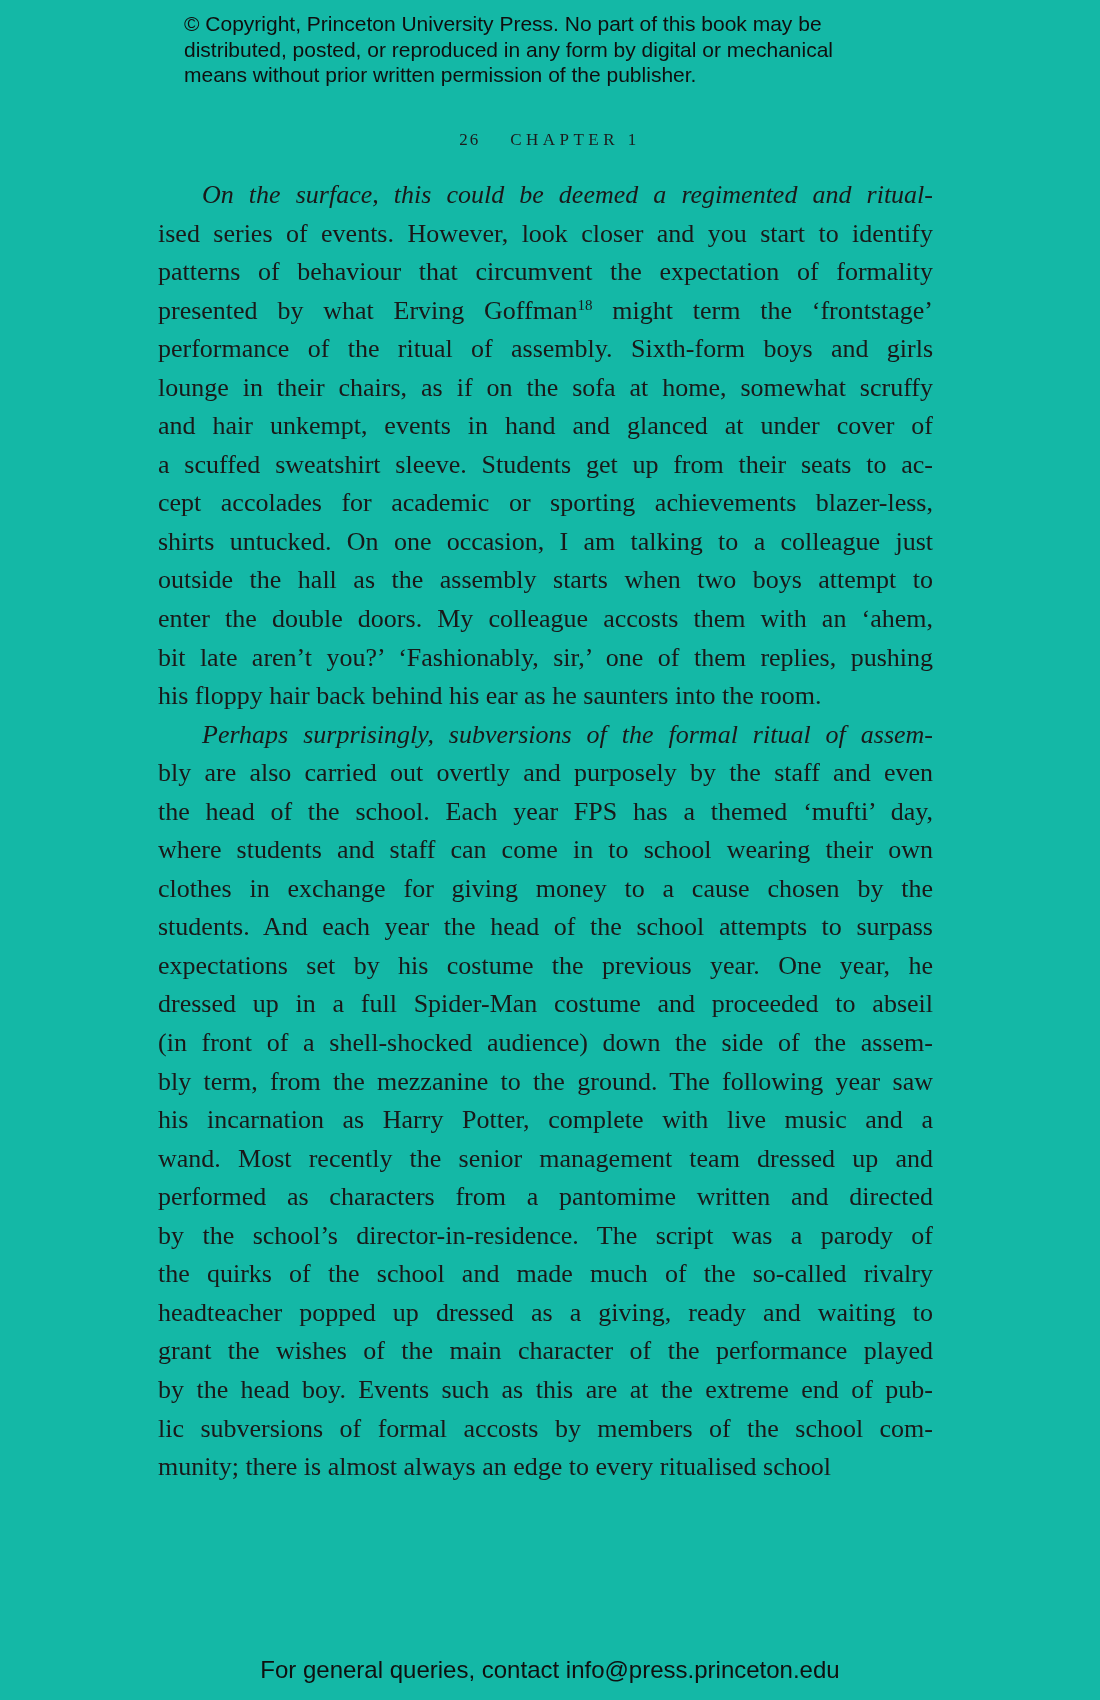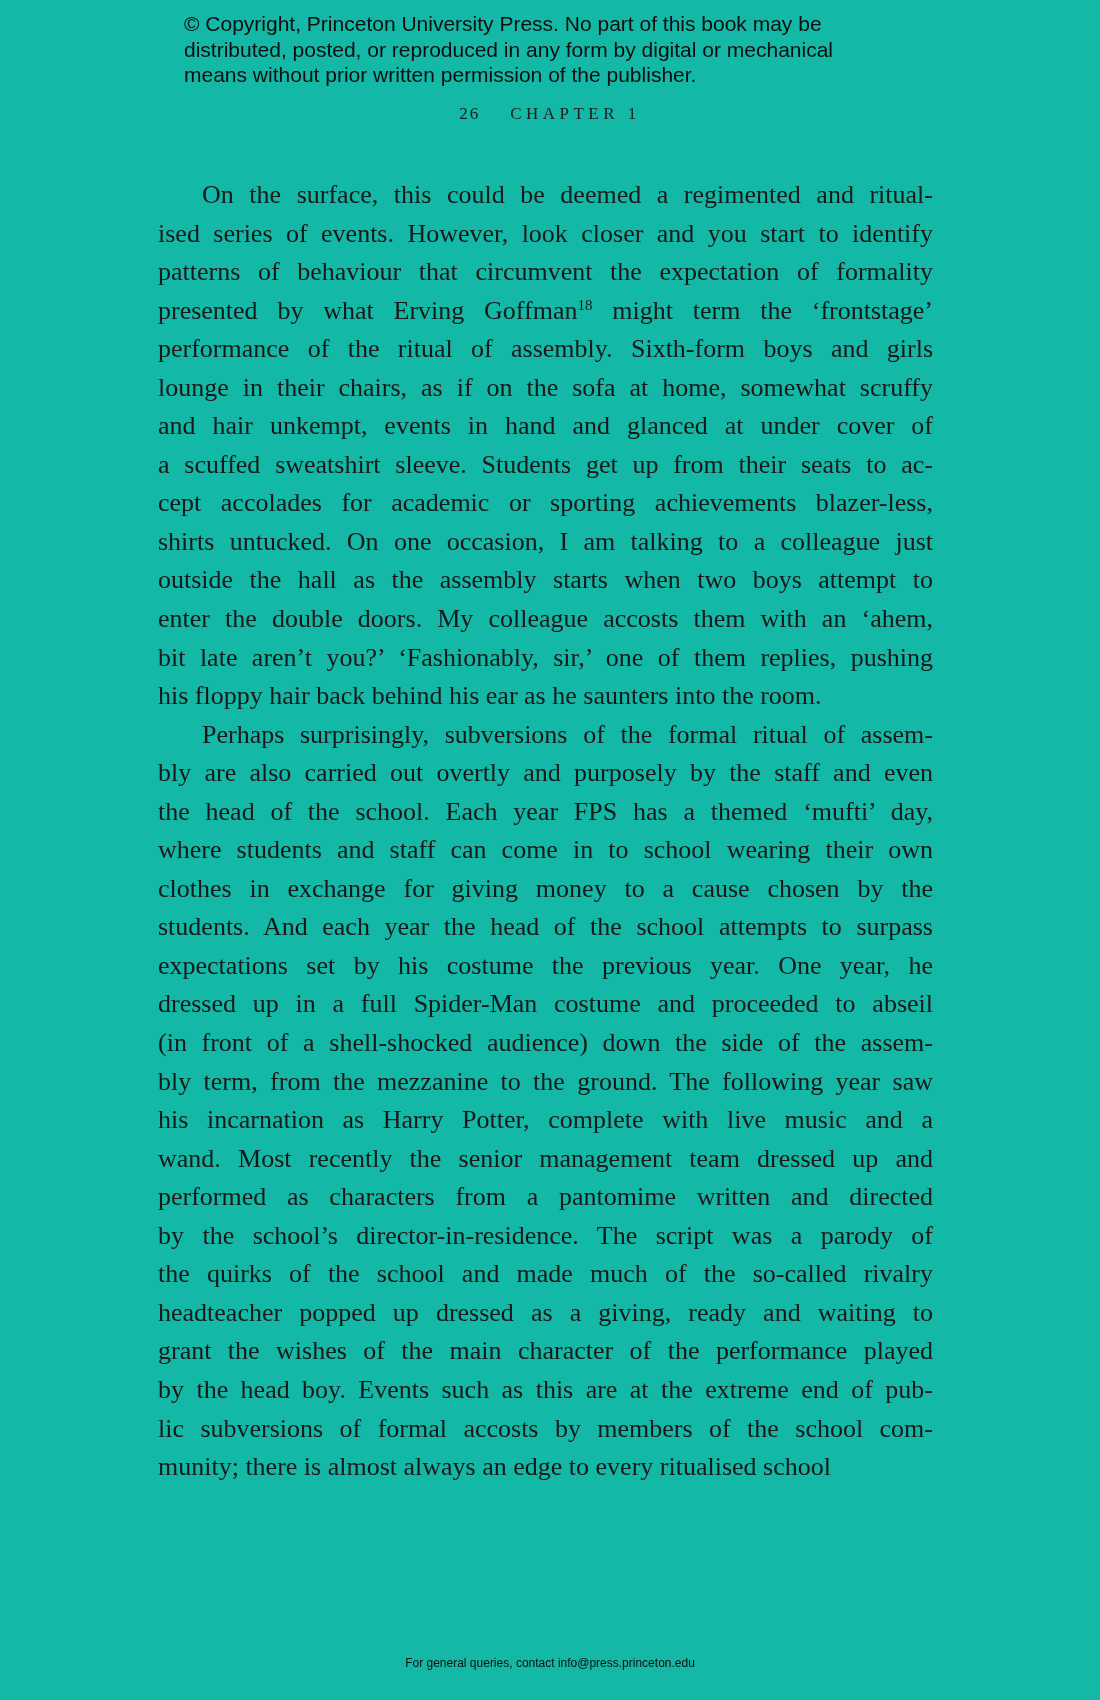--- a/index.html
+++ b/index.html
@@ -16,21 +16,21 @@
     position: absolute;
     left: 184px;
     top: 11px;
     font-family: "Liberation Sans", sans-serif;
     font-size: 21px;
     line-height: 25.7px;
     color: #0f0f0f;
   }
   .running-head {
     position: absolute;
-    top: 104px;
+    top: 130px;
     left: 0;
     width: 100%;
     text-align: center;
     font-size: 17px;
     color: #1c1c1c;
   }
   .running-head .page-number {
     letter-spacing: 2px;
     margin-right: 30px;
   }
@@ -45,35 +45,35 @@
     font-size: 26px;
     color: #191919;
   }
   .line {
     height: 38.55px;
     line-height: 38.55px;
     text-align: justify;
     text-align-last: justify;
     overflow: hidden;
   }
-  .line.first { text-indent: 44px; }
+  .line.first { text-indent: 44px; font-style: italic; }
   .line.last  { text-align-last: left; }
   .line sup {
     font-size: 15px;
     line-height: 0;
     vertical-align: 9px;
   }
   .footer-line {
     position: absolute;
     top: 1656px;
     left: 0;
     width: 100%;
     text-align: center;
     font-family: "Liberation Sans", sans-serif;
-    font-size: 12px;
+    font-size: 24px;
     color: #0f0f0f;
   }
 </style>
 </head>
 <body>
 
 <div class="page">
 
   <div class="copyright">
     <div>© Copyright, Princeton University Press. No part of this book may be</div>

